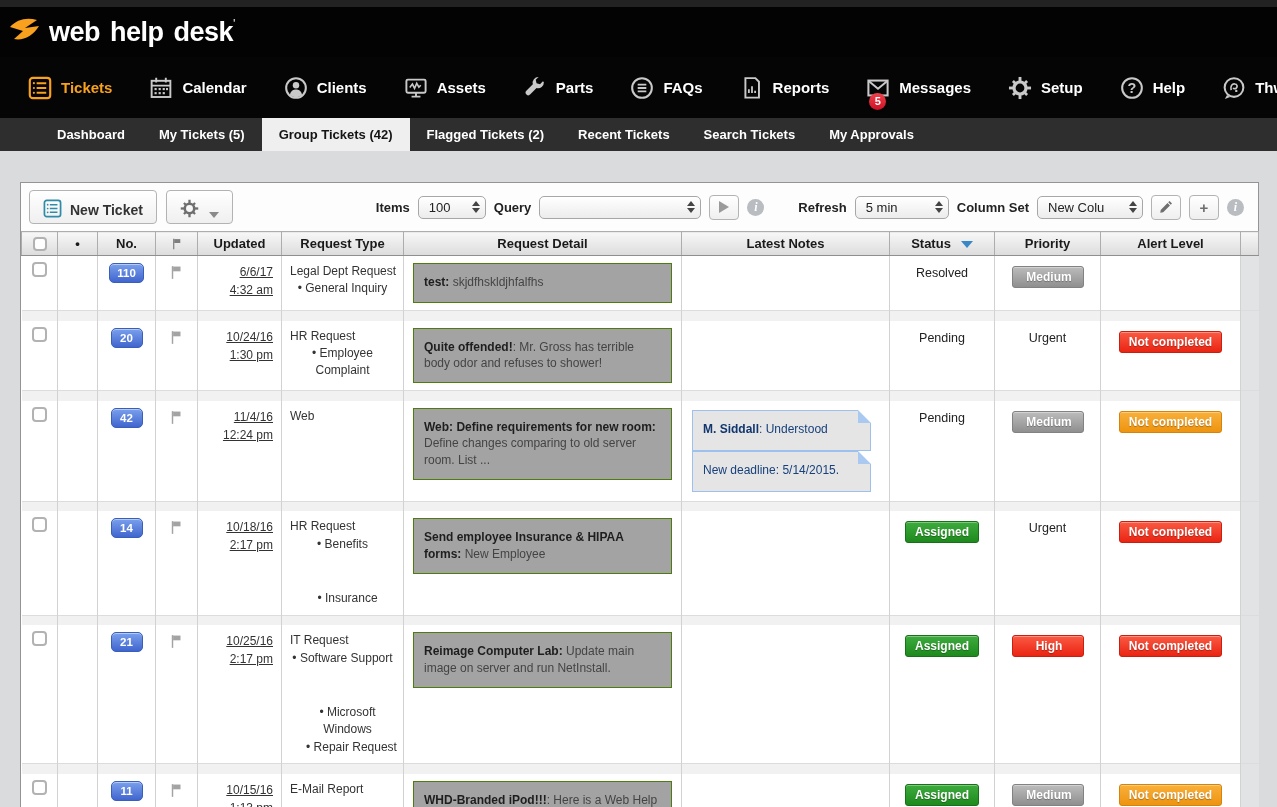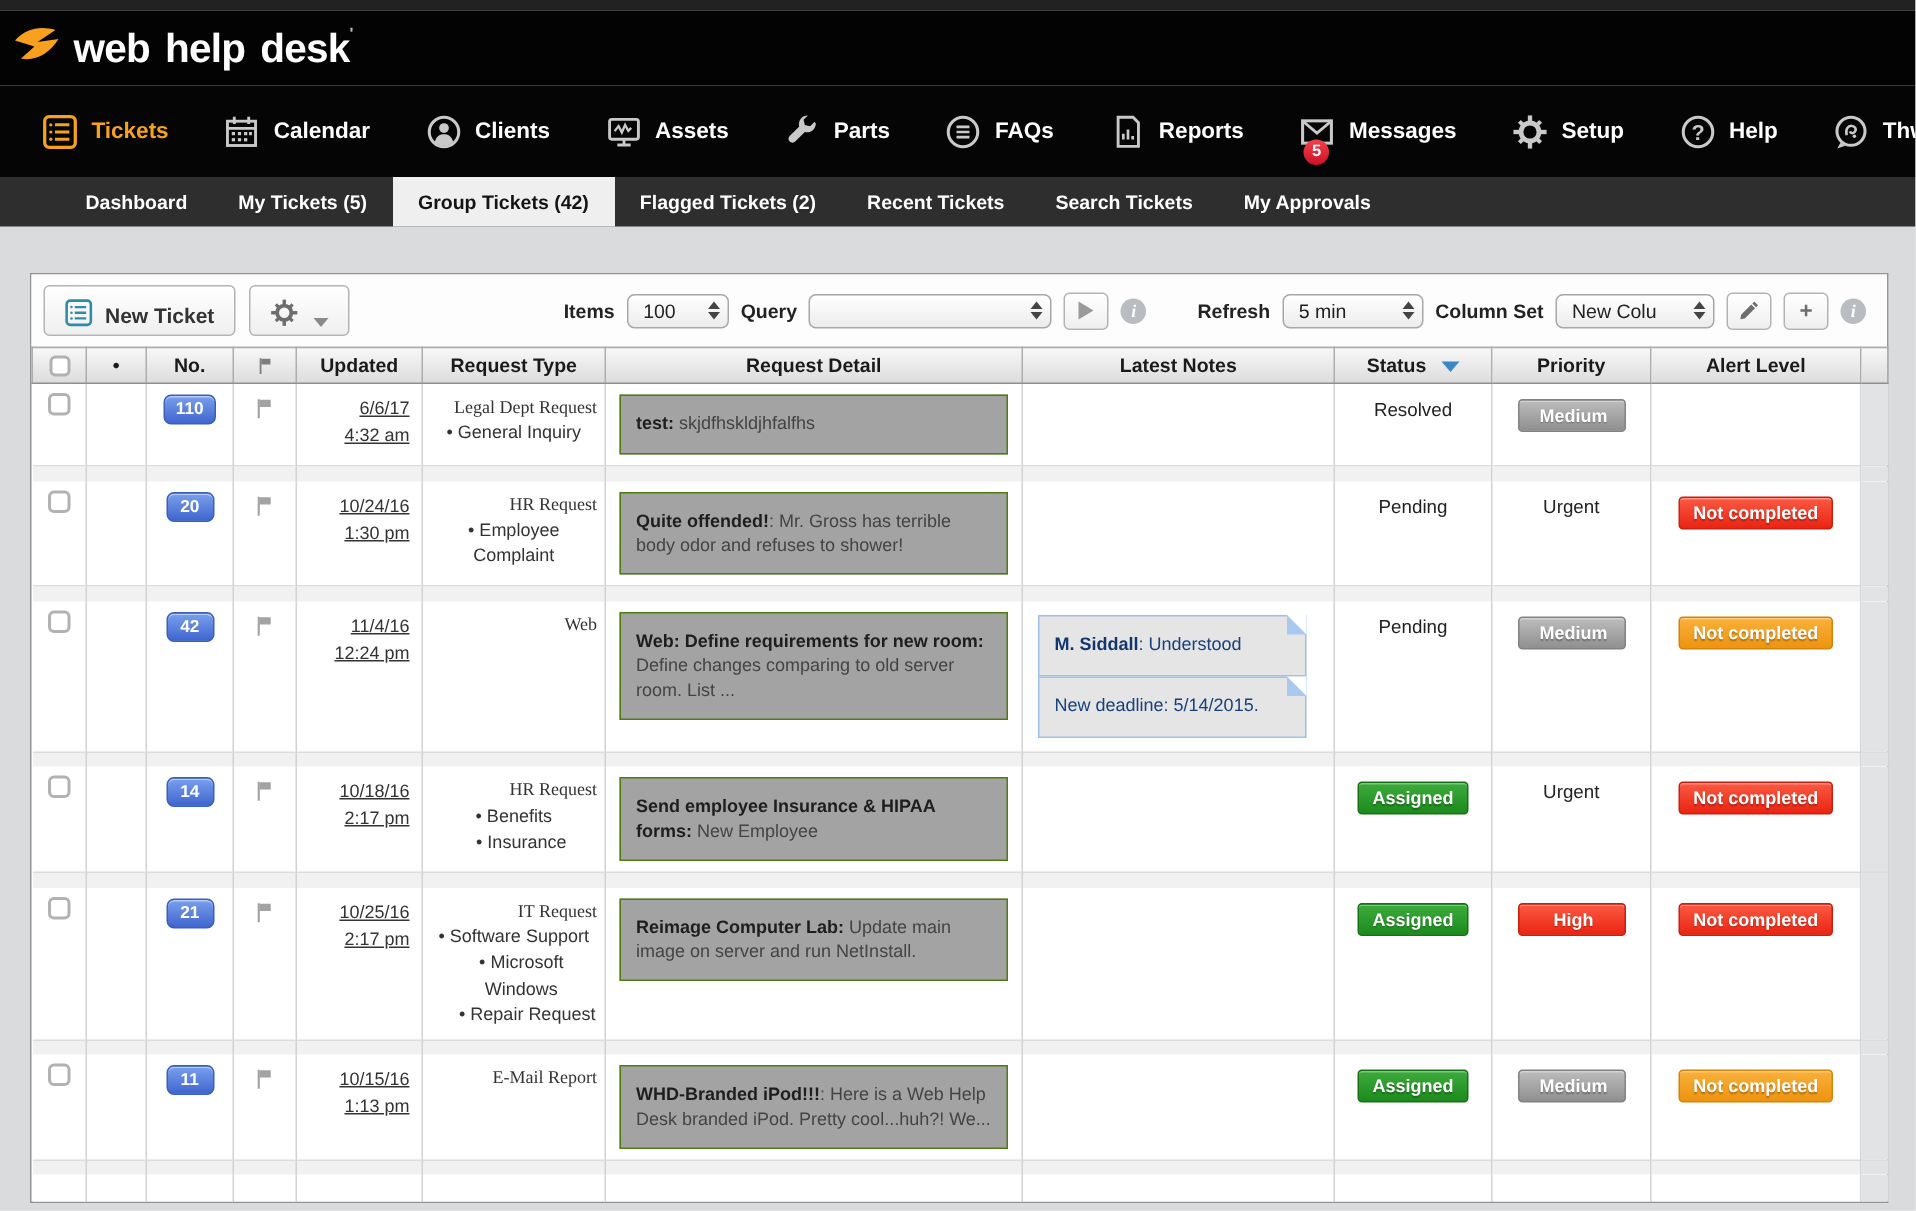--- a/index.html
+++ b/index.html
@@ -78,22 +78,22 @@
   .c-dot { text-align:center; padding-top:9px; }
   .c-num { text-align:center; padding-top:7px; }
   .numbadge { display:inline-block; min-width:32px; padding:3px 7px; border-radius:5px; cursor:pointer;
     background:linear-gradient(#7aa0ec,#4065cf); border:1px solid #3a5fba; color:#fff; font-weight:bold;
     font-size:11.5px; text-align:center; box-shadow:inset 0 1px 0 rgba(255,255,255,.45); }
   .c-flag { text-align:center; padding-top:8px; color:#a3a3a3; }
   .c-flag svg { width:17px; height:17px; }
   .c-upd { text-align:right; padding:7px 8px; line-height:1.5; white-space:nowrap;text-decoration:underline; }
   .c-type { padding:7px 5px; line-height:1.45; }
   .rt { text-align:center; }
-  .rt.l0 { text-align:right; padding-left:3px;font-family:Liberation Serif, serif; }
-  .rt.l2 { padding-left:10px; }
+  .rt.l0 { text-align:left; padding-left:3px; }
+  .rt.l2 { padding-left:10px;margin-top:37px; }
   .rt.l3 { padding-left:18px; }
   .c-detail { padding:7px 9px; }
   .detail-box { border:1px solid #4d7c0f; background:#a3a3a3; padding:10px 10px; font-size:12px; color:#444;
     line-height:1.4; min-height:40px; cursor:pointer; }
   .detail-box b { color:#1e1e1e; }
   .c-notes { padding:9px 10px; }
   .note { position:relative; background:#e5e5e5; border:1px solid #9dc0ed; color:#17407c; font-size:12px;
     line-height:1.35; padding:10px 14px 13px 10px; margin-right:8px; }
   .note::after { content:""; position:absolute; top:-1px; right:-1px; width:0; height:0; border-style:solid;
     border-width:0 13px 13px 0; border-color:transparent #fff #a9c9f0 transparent; }

